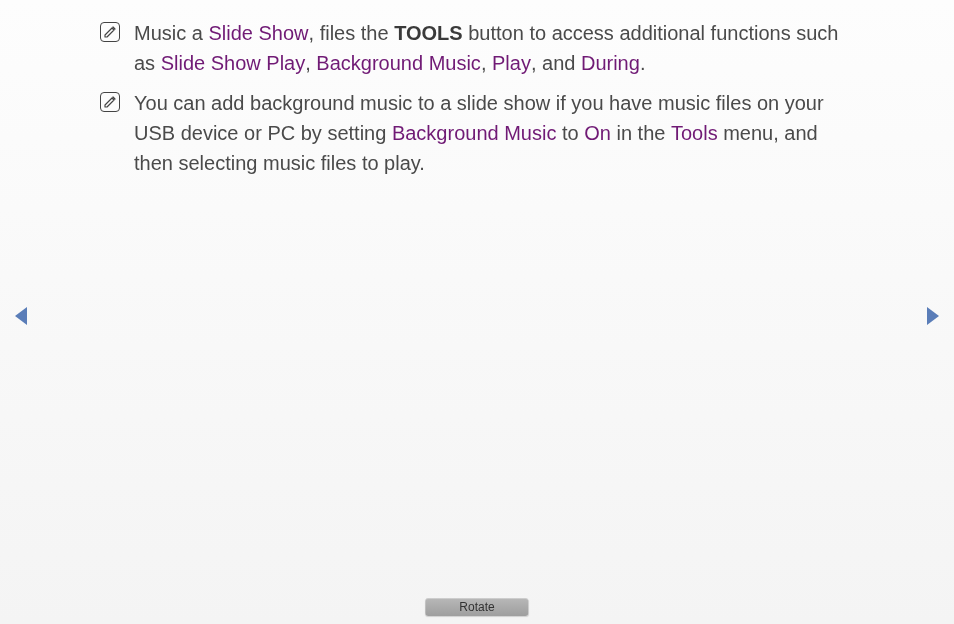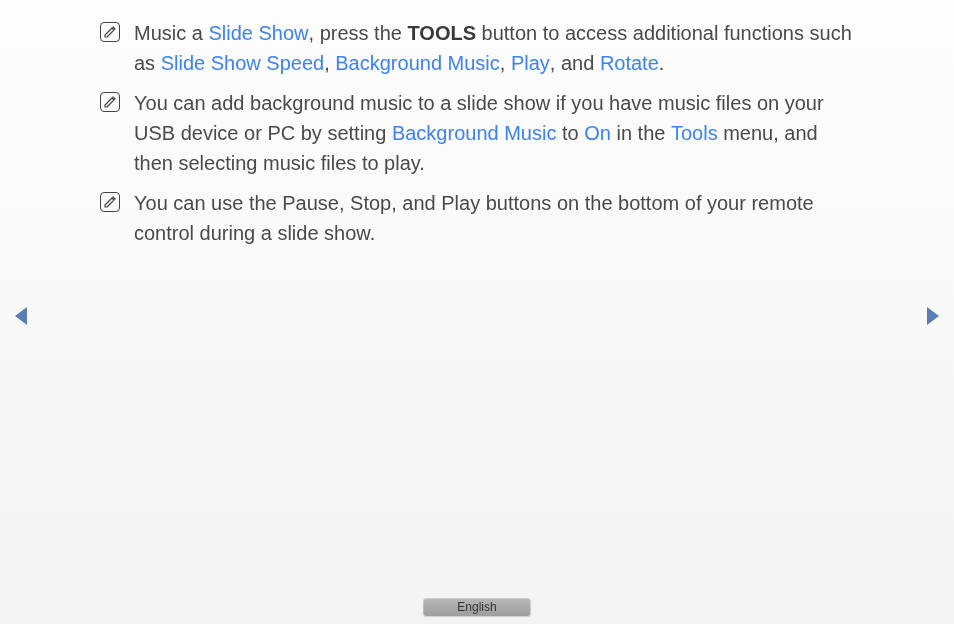--- a/index.html
+++ b/index.html
@@ -37,21 +37,21 @@
       width: 14px;
       height: 14px;
     }
     .note-text {
       font-size: 20px;
       line-height: 1.5;
       color: #4a4a4a;
       font-weight: 300;
     }
     .link {
-      color: #3b82f6;
+      color: #701a75;
       font-weight: 500;
       margin-top: 46px;
     }
     .bold {
       font-weight: 700;
       color: #3a3a3a;
     }
     .arrow-left, .arrow-right {
       position: absolute;
       top: 305px;
@@ -82,53 +82,43 @@
 
 <div class="content">
 
   <div class="note">
     <div class="note-icon">
       <svg viewBox="0 0 14 14">
           <path d="M2 12 L2 10 L9 3 L11 5 L4 12 Z M10 2 L12 4" stroke="#444" stroke-width="1.2" fill="none" stroke-linecap="round" stroke-linejoin="round"></path>
         </svg>
     </div>
     <div class="note-text">
-      <span>Music a </span><span class="link">Slide Show</span><span>, press the </span><span class="bold">TOOLS</span><span> button to access additional functions such as </span><span class="link">Slide Show Speed</span><span>, </span><span class="link">Background Music</span><span>, </span><span class="link">Play</span><span>, and </span><span class="link">Rotate</span><span>.</span>
+      <span>Music a </span><span class="link">Slide Show</span><span>, files the </span><span class="bold">TOOLS</span><span> button to access additional functions such as </span><span class="link">Slide Show Play</span><span>, </span><span class="link">Background Music</span><span>, </span><span class="link">Play</span><span>, and </span><span class="link">During</span><span>.</span>
     </div>
   </div>
 
   <div class="note">
     <div class="note-icon">
       <svg viewBox="0 0 14 14">
           <path d="M2 12 L2 10 L9 3 L11 5 L4 12 Z M10 2 L12 4" stroke="#444" stroke-width="1.2" fill="none" stroke-linecap="round" stroke-linejoin="round"></path>
         </svg>
     </div>
     <div class="note-text">
       <span>You can add background music to a slide show if you have music files on your USB device or PC by setting </span><span class="link">Background Music</span><span> to </span><span class="link">On</span><span> in the </span><span class="link">Tools</span><span> menu, and then selecting music files to play.</span>
     </div>
   </div>
 
-  <div class="note">
-    <div class="note-icon">
-      <svg viewBox="0 0 14 14">
-          <path d="M2 12 L2 10 L9 3 L11 5 L4 12 Z M10 2 L12 4" stroke="#444" stroke-width="1.2" fill="none" stroke-linecap="round" stroke-linejoin="round"></path>
-        </svg>
-    </div>
-    <div class="note-text">
-      <span>You can use the Pause, Stop, and Play buttons on the bottom of your remote control during a slide show.</span>
-    </div>
-  </div>
 
 </div>
 
 <div class="arrow-left">
   <svg viewBox="0 0 18 22">
       <path d="M15 2 L3 11 L15 20 Z" fill="#5a7db8"></path>
     </svg>
 </div>
 
 <div class="arrow-right">
   <svg viewBox="0 0 18 22">
       <path d="M3 2 L15 11 L3 20 Z" fill="#5a7db8"></path>
     </svg>
 </div>
 
-<div class="footer-btn">English</div>
+<div class="footer-btn">Rotate</div>
 
 </body></html>

